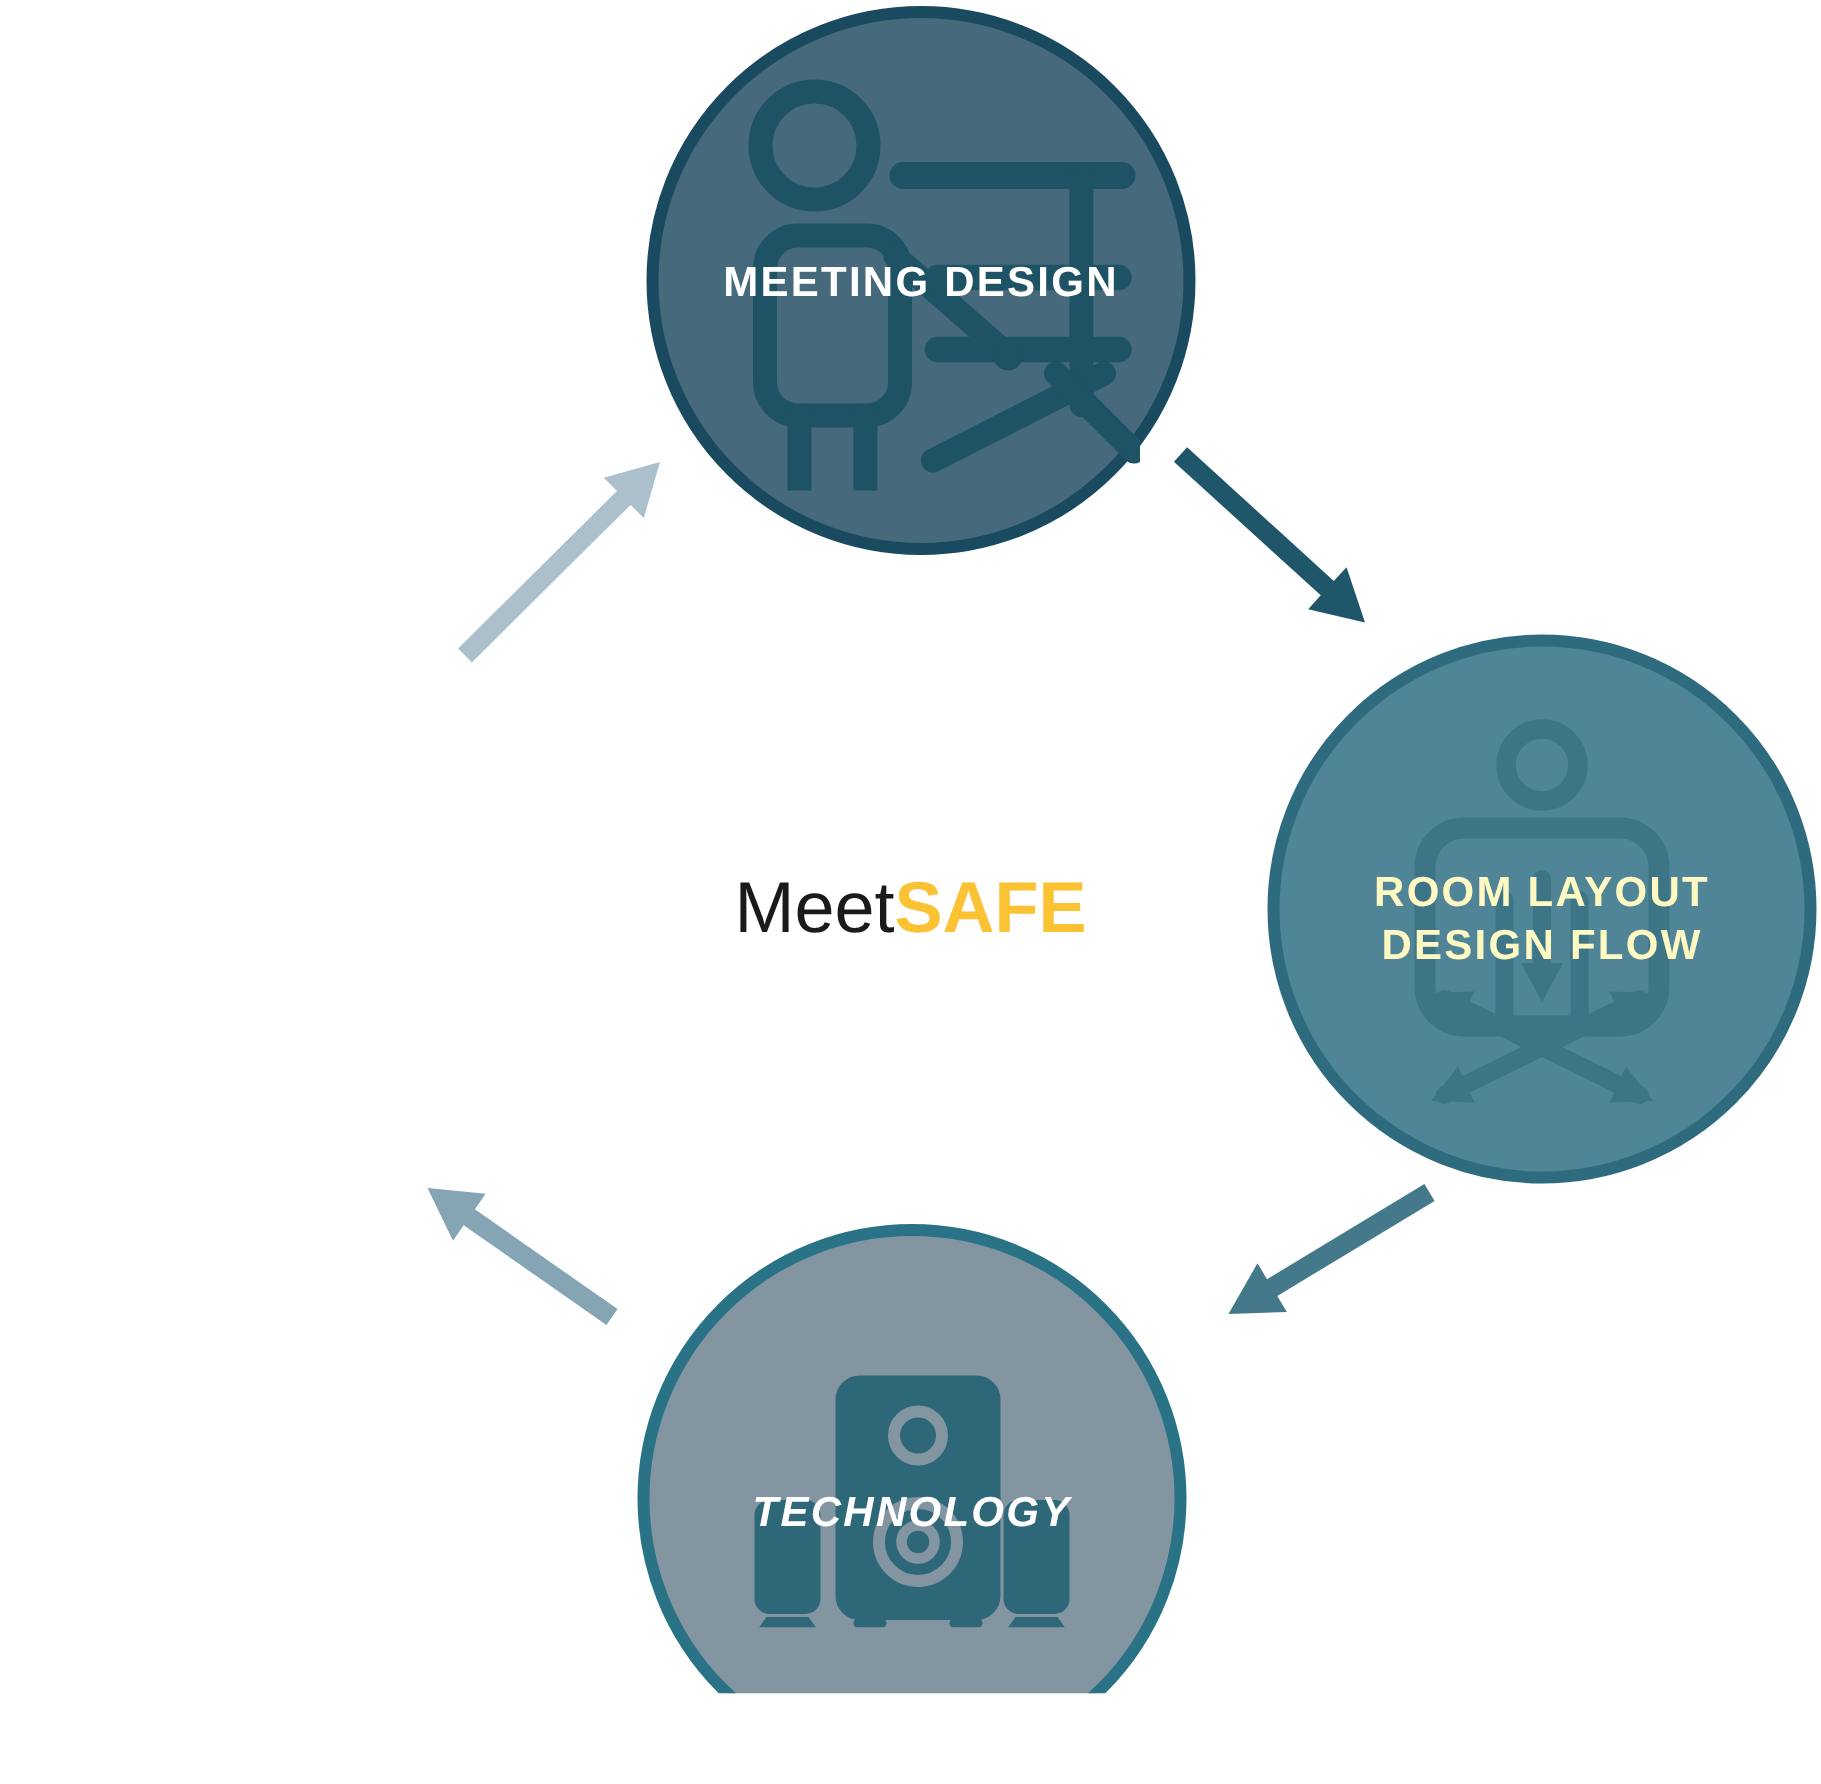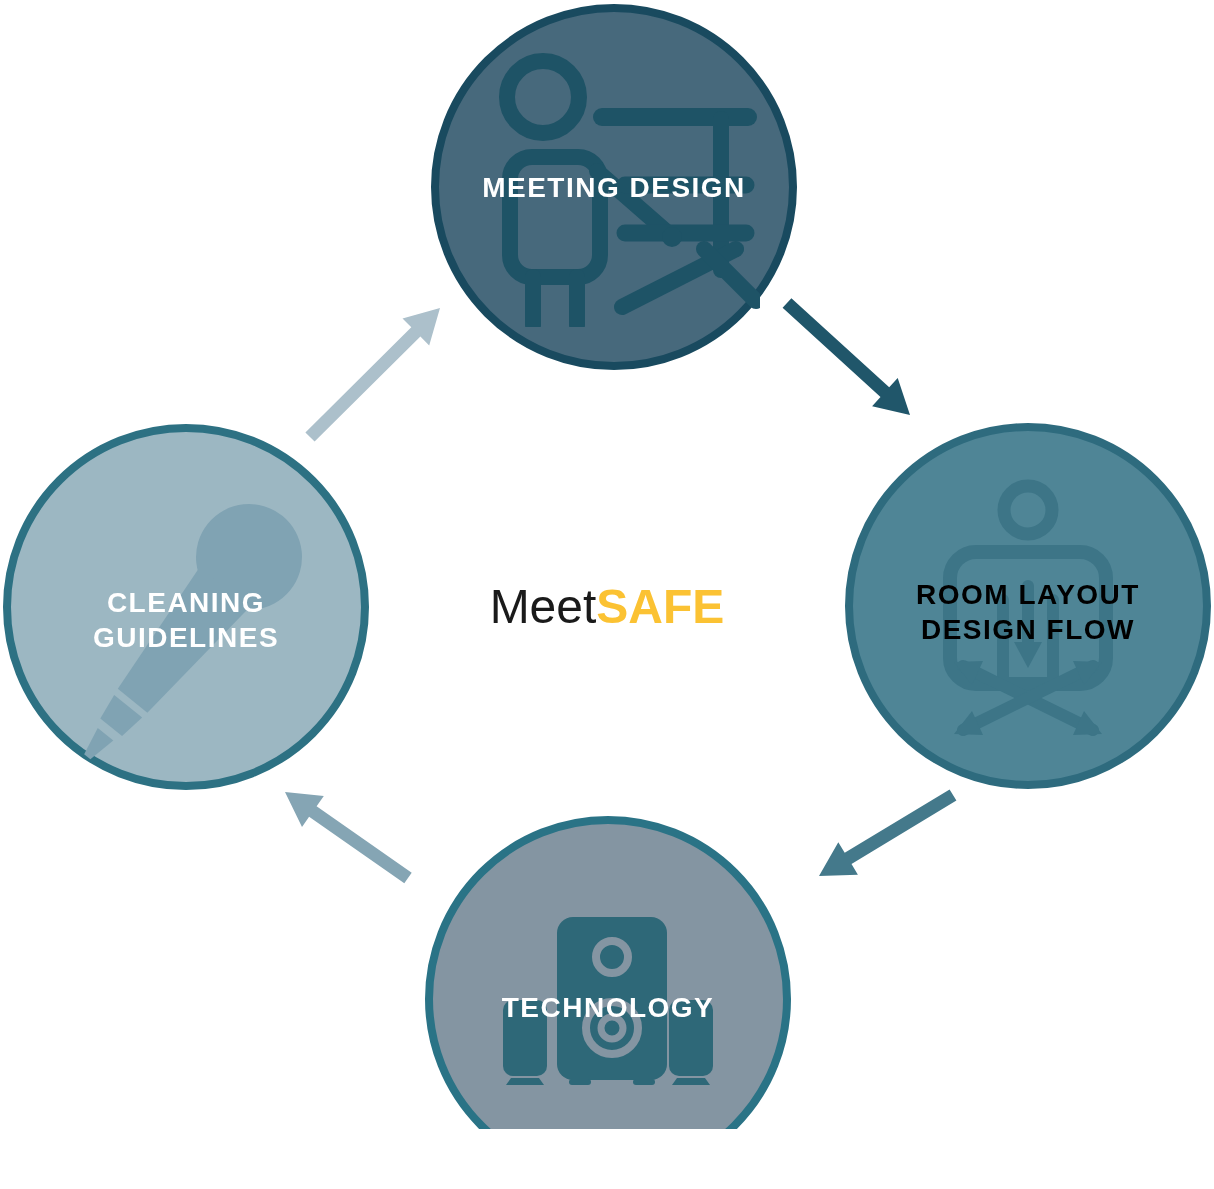--- a/index.html
+++ b/index.html
@@ -39,21 +39,21 @@
     text-align: center;
     white-space: nowrap;
   }
 
   .n-top    { left: 431px; top: 4px; }
   .n-right  { left: 845px; top: 423px; }
   .n-bottom { left: 425px; top: 816px; }
   .n-left   { left: 3px;   top: 424px; }
 
   .n-right  .label { transform: translateY(6px); }
-  .n-bottom .label { transform: translateY(8px); }
+  .n-bottom .label { transform: translateY(8px); font-style: italic; }
   .n-left   .label { transform: translateY(13px); }
 
   .icon-top    { left: 31px;  top: 25px; width: 290px; height: 290px; }
   .icon-right  { left: 50px;  top: 47px; width: 250px; height: 270px; }
   .icon-bottom { left: 60px;  top: 91px; width: 230px; height: 170px; }
   .icon-left   { left: -8px;  top: -8px; width: 366px; height: 366px; }
 
   .title {
     position: absolute;
     left: 607px;
@@ -91,21 +91,21 @@
         <path d="M155 148 H276" stroke-width="17"></path>
         <path d="M155 196 H276" stroke-width="17"></path>
         <path d="M266 212 L152 270"></path>
         <path d="M234 212 L286 264"></path>
       </g>
       <circle cx="202" cy="200" r="10" style="fill:var(--icon-color)"></circle>
     </svg>
     <div class="label">MEETING DESIGN</div>
   </div>
 
-  <div class="circle n-right" style="background: rgb(79, 133, 150); border-color: rgb(46, 107, 126); color: #000000; --icon-color: #3D7587; --node-fill: #4F8596;">
+  <div class="circle n-right" style="background: rgb(79, 133, 150); border-color: rgb(46, 107, 126); color: #fef9c3; --icon-color: #3D7587; --node-fill: #4F8596;">
     <svg class="icon icon-right" viewBox="0 0 250 270">
       <g style="stroke:var(--icon-color)" fill="none" stroke-linecap="round" stroke-linejoin="round">
         <circle cx="125" cy="32" r="24" stroke-width="13"></circle>
         <rect x="47" y="74" width="156" height="132" rx="26" stroke-width="14"></rect>
         <path d="M100 122 V206" stroke-width="12"></path>
         <path d="M150 122 V206" stroke-width="12"></path>
         <path d="M125 108 V168" stroke-width="12"></path>
         <path d="M60 188 L190 252" stroke-width="12"></path>
         <path d="M190 188 L60 252" stroke-width="12"></path>
       </g>
@@ -138,32 +138,18 @@
         <circle cx="119" cy="42" r="16" stroke-width="8"></circle>
         <circle cx="119" cy="113" r="26" stroke-width="8"></circle>
         <circle cx="119" cy="113" r="11" stroke-width="7"></circle>
       </g>
     </svg>
     <div class="label">
       <div>TECHNOLOGY</div>
     </div>
   </div>
 
-  <div class="circle n-left" style="background: rgb(156, 183, 194); border-color: rgb(45, 113, 131); color: rgb(255, 255, 255); --icon-color: #80A3B3; --node-fill: #9CB7C2;">
-    <svg class="icon icon-left" viewBox="0 0 366 366">
-      <g style="fill:var(--icon-color)" transform="rotate(39 246 133)">
-        <circle cx="246" cy="133" r="53"></circle>
-        <polygon points="214,172 278,172 265,318 227,318"></polygon>
-        <polygon points="228,325 264,325 260,352 232,352"></polygon>
-        <polygon points="236,361 256,361 250,390 242,390"></polygon>
-      </g>
-    </svg>
-    <div class="label">
-      <div>CLEANING</div>
-      <div>GUIDELINES</div>
-    </div>
-  </div>
 
   <div class="title">
     <span class="prefix" style="color: rgb(26, 26, 26);">Meet</span><span class="highlight" style="color: rgb(251, 194, 51);">SAFE</span>
   </div>
 
 </div>
 
 </body></html>

